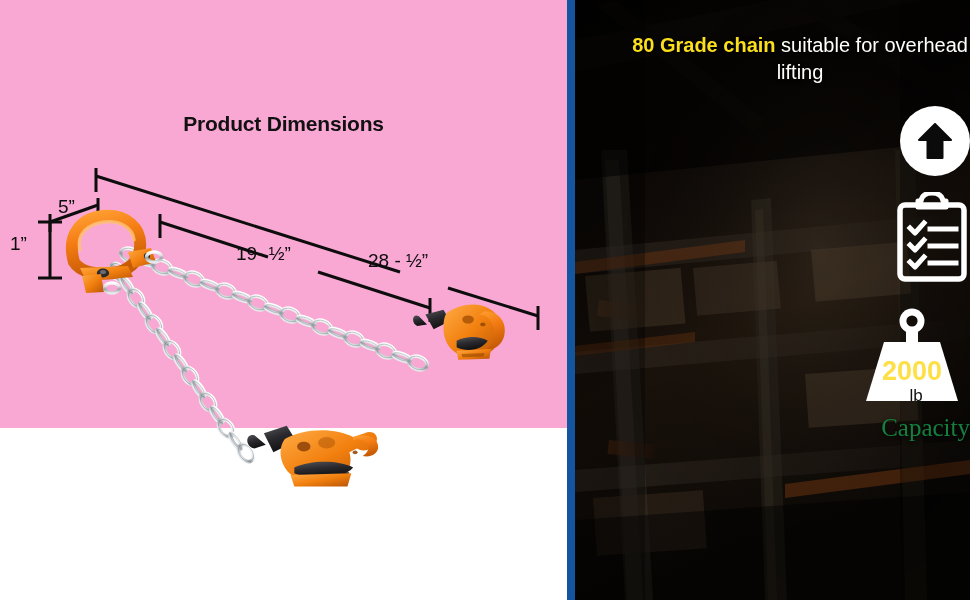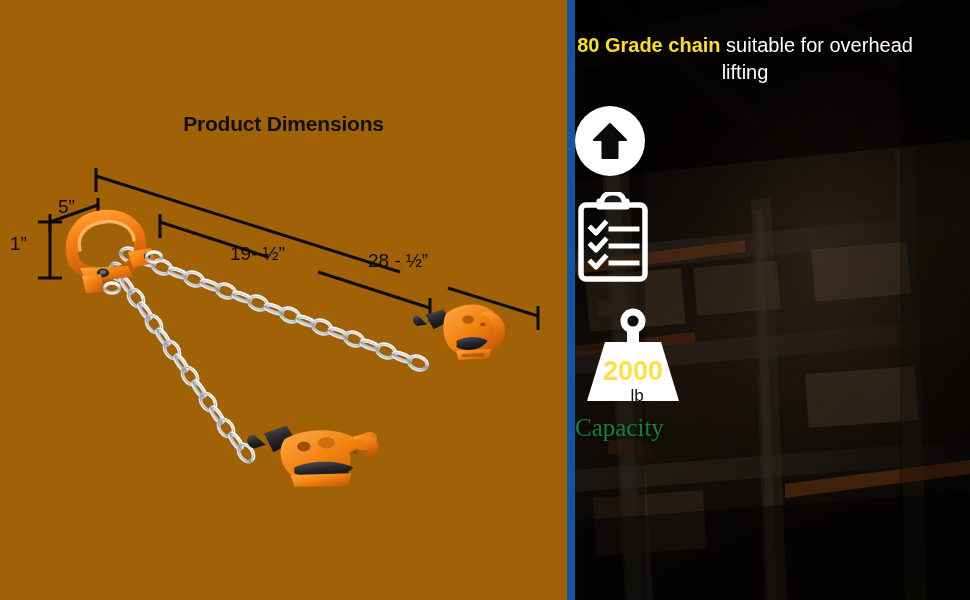--- a/index.html
+++ b/index.html
@@ -4,43 +4,43 @@
 <style>
   * { margin:0; padding:0; box-sizing:border-box; }
   html,body { width:970px; height:600px; overflow:hidden; background:#ffffff; }
   body { font-family:"Liberation Sans", sans-serif; }
 
   .page { position:relative; width:970px; height:600px; display:flex; }
 
   
   .left-panel {
     position:relative;
-    width:567px; height:600px;
-    background:#a16207;
+    width:567px; height:428px;
+    background:#f9a8d4;
     flex:0 0 567px;
   }
   .panel-title {
     position:absolute; top:112px; left:0; width:567px;
     text-align:center;
     font-size:21px; font-weight:bold; color:#111111;
     letter-spacing:-0.2px;
   }
 
   .product-stage { position:absolute; inset:0; }
   .product-stage svg { position:absolute; top:0; left:0; }
 
   
   .dim-label {
     position:absolute;
     font-size:19px; font-weight:normal; color:#0d0d0d;
     white-space:nowrap;
   }
   .dim-5  { left:58px;  top:196px; }
   .dim-1  { left:10px;  top:233px; }
-  .dim-19 { left:230px; top:243px;text-align:right; }
+  .dim-19 { left:236px; top:243px;text-align:right; }
   .dim-28 { left:368px; top:250px; }
 
   
   .divider-blue {
     flex:0 0 8px; width:8px; height:600px;
     background:#14559f;
   }
 
   
   .right-panel {
@@ -48,21 +48,21 @@
     flex:1 1 auto; height:600px;
     overflow:hidden;
     background:#0a0705;
   }
   .bg-photo { position:absolute; inset:0; }
   .bg-photo svg { width:100%; height:100%; display:block; }
 
   .right-content {
     position:relative; z-index:3;
     width:100%; height:100%;
-    display:flex; flex-direction:column; align-items:flex-start;
+    display:flex; flex-direction:column; align-items:flex-end;
     padding-top:32px;
   }
 
   .feature-heading {
     text-align:center;
     color:#ffffff;
     font-size:20px;
     line-height:1.35;
     max-width:340px;
     text-shadow:0 1px 4px rgba(0,0,0,.85);

